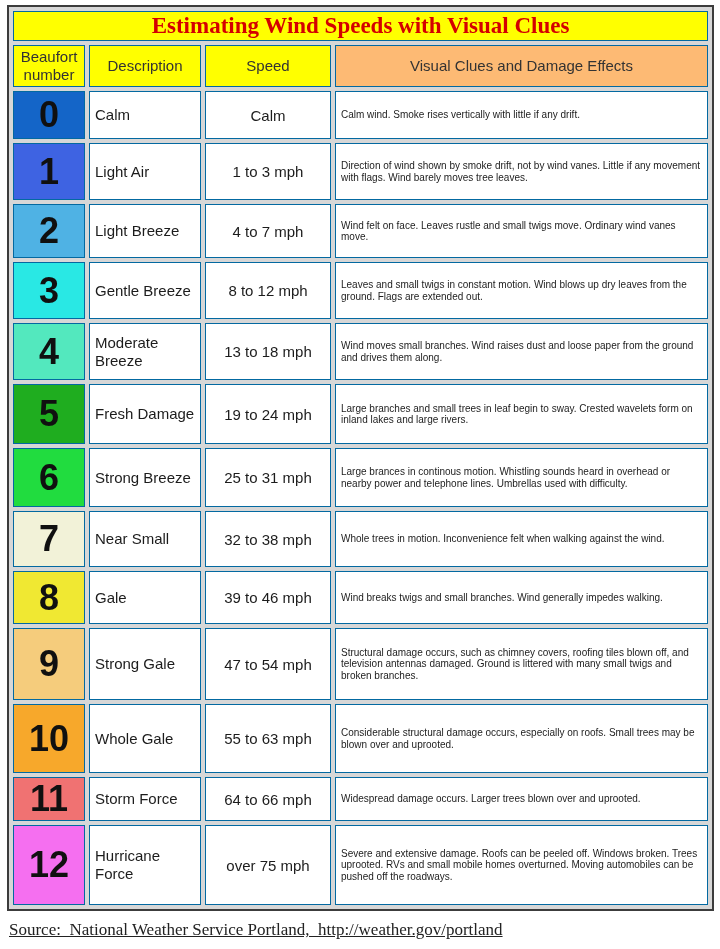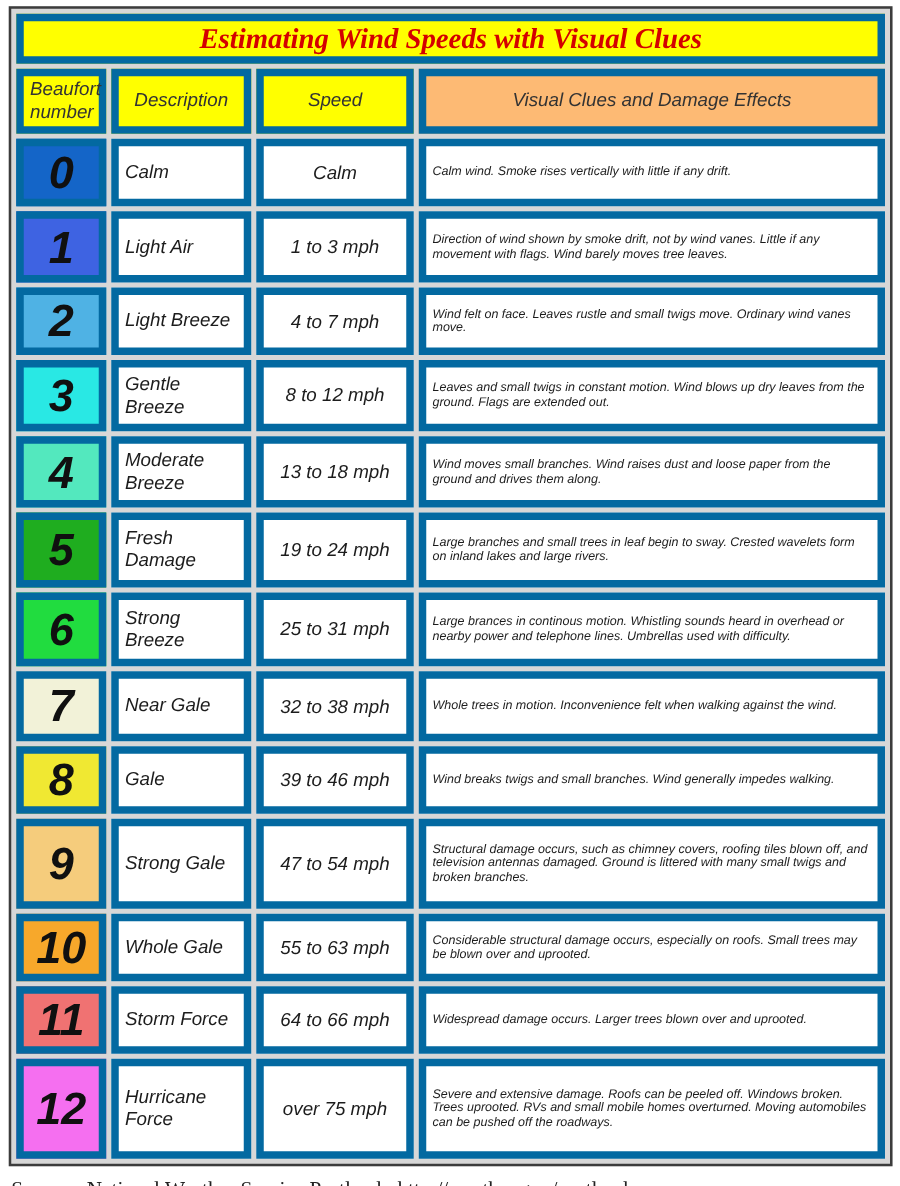--- a/index.html
+++ b/index.html
@@ -20,25 +20,24 @@
   table.beaufort {
     width: 707px;
     table-layout: fixed;
     border-collapse: separate;
     border-spacing: 4px;
     background: #d7d7d7;
     border: 2px solid #3c3c3c;
   }
   td, th {
     box-sizing: border-box;
-    border: 6px solid #0369a1;
+    border: 1px solid #0369a1;
     background: #ffffff;
     vertical-align: middle;
     padding: 2px 5px;
-    font-style: italic;
   }
   .title-cell {
     background: #ffff00;
     color: #d40000;
     font-family: "Liberation Serif", serif;
     font-weight: bold;
     font-size: 23px;
     text-align: center;
     height: 30px;
     padding: 1px 4px;
@@ -145,37 +144,37 @@
           <td class="clues-cell">Large branches and small trees in leaf begin to sway. Crested wavelets form on inland lakes and large rivers.</td>
         </tr>
         <tr style="height: 59px;">
           <td class="num-cell" style="background: rgb(33, 220, 63);">6</td>
           <td class="desc-cell">Strong Breeze</td>
           <td class="speed-cell">25 to 31 mph</td>
           <td class="clues-cell">Large brances in continous motion. Whistling sounds heard in overhead or nearby power and telephone lines. Umbrellas used with difficulty.</td>
         </tr>
         <tr style="height: 56px;">
           <td class="num-cell" style="background: rgb(242, 242, 216);">7</td>
-          <td class="desc-cell">Near Gale</td>
+          <td class="desc-cell">Near Small</td>
           <td class="speed-cell">32 to 38 mph</td>
           <td class="clues-cell">Whole trees in motion. Inconvenience felt when walking against the wind.</td>
         </tr>
         <tr style="height: 53px;">
           <td class="num-cell" style="background: rgb(240, 232, 50);">8</td>
           <td class="desc-cell">Gale</td>
           <td class="speed-cell">39 to 46 mph</td>
           <td class="clues-cell">Wind breaks twigs and small branches. Wind generally impedes walking.</td>
         </tr>
         <tr style="height: 72px;">
           <td class="num-cell" style="background: rgb(245, 204, 124);">9</td>
           <td class="desc-cell">Strong Gale</td>
           <td class="speed-cell">47 to 54 mph</td>
           <td class="clues-cell">Structural damage occurs, such as chimney covers, roofing tiles blown off, and television antennas damaged. Ground is littered with many small twigs and broken branches.</td>
         </tr>
-        <tr style="height: 53px;">
+        <tr style="height: 69px;">
           <td class="num-cell" style="background: rgb(247, 168, 43);">10</td>
           <td class="desc-cell">Whole Gale</td>
           <td class="speed-cell">55 to 63 mph</td>
           <td class="clues-cell">Considerable structural damage occurs, especially on roofs. Small trees may be blown over and uprooted.</td>
         </tr>
         <tr style="height: 36px;">
           <td class="num-cell" style="background: rgb(240, 114, 114);">11</td>
           <td class="desc-cell">Storm Force</td>
           <td class="speed-cell">64 to 66 mph</td>
           <td class="clues-cell">Widespread damage occurs. Larger trees blown over and uprooted.</td>

